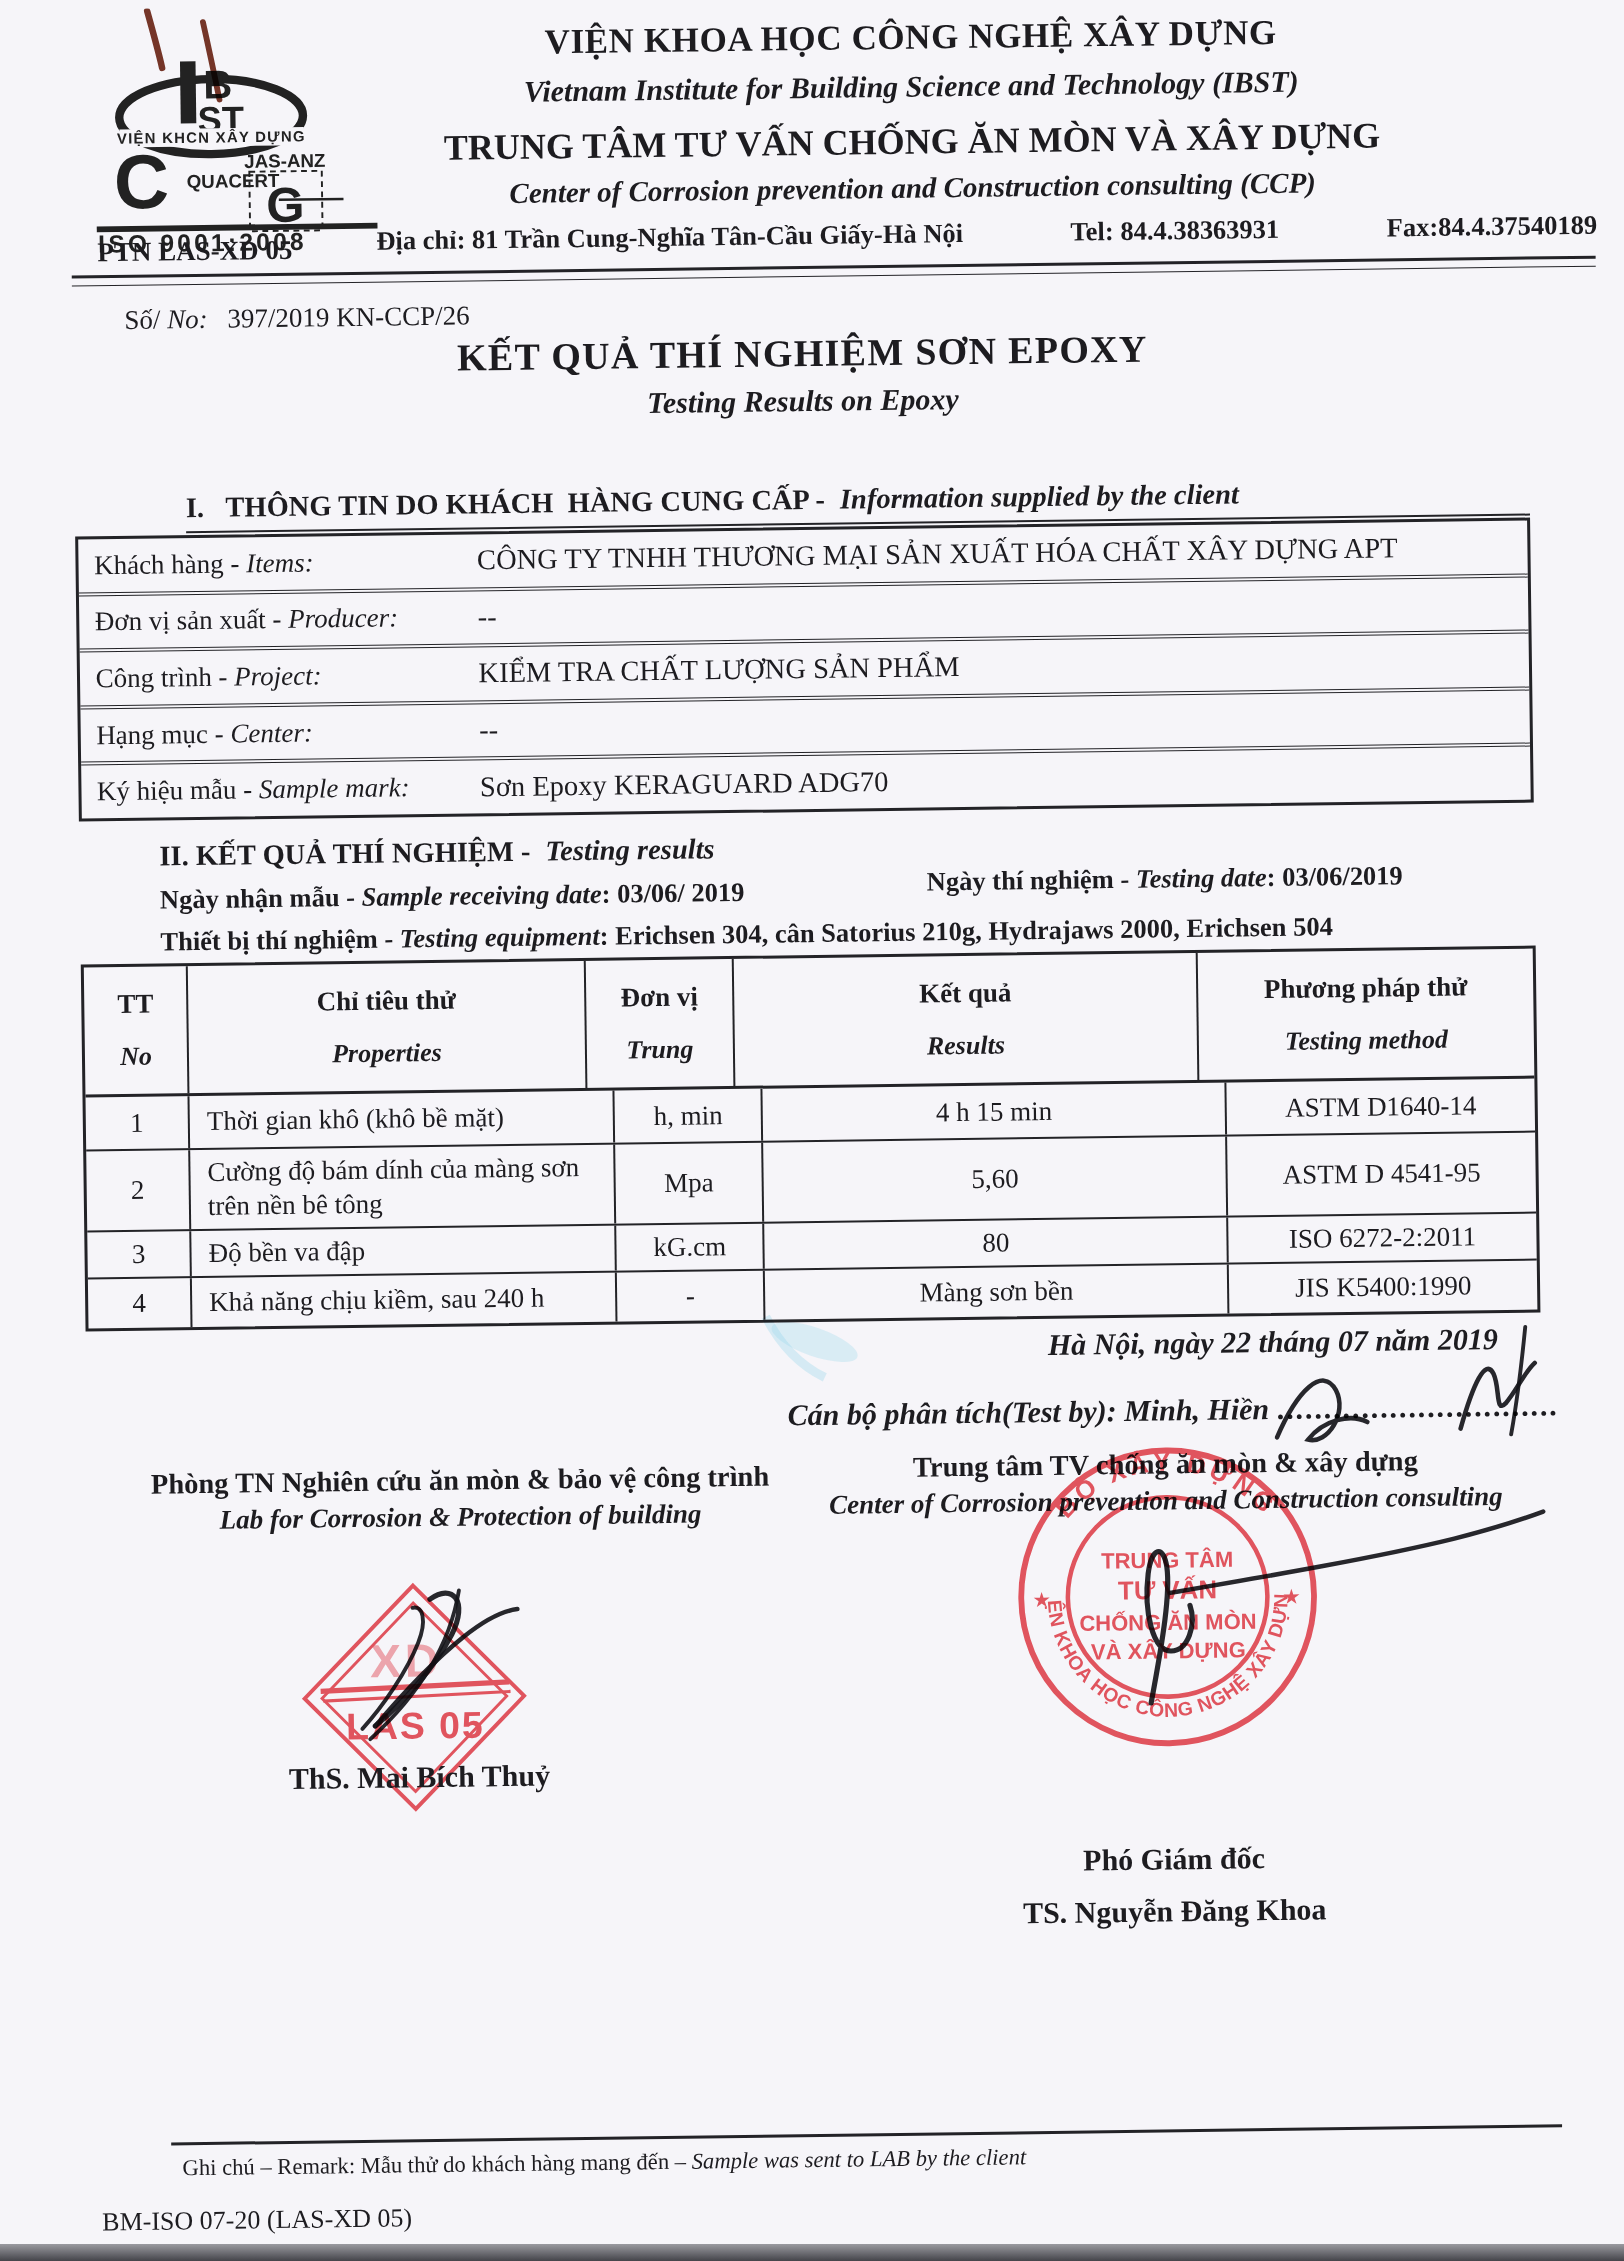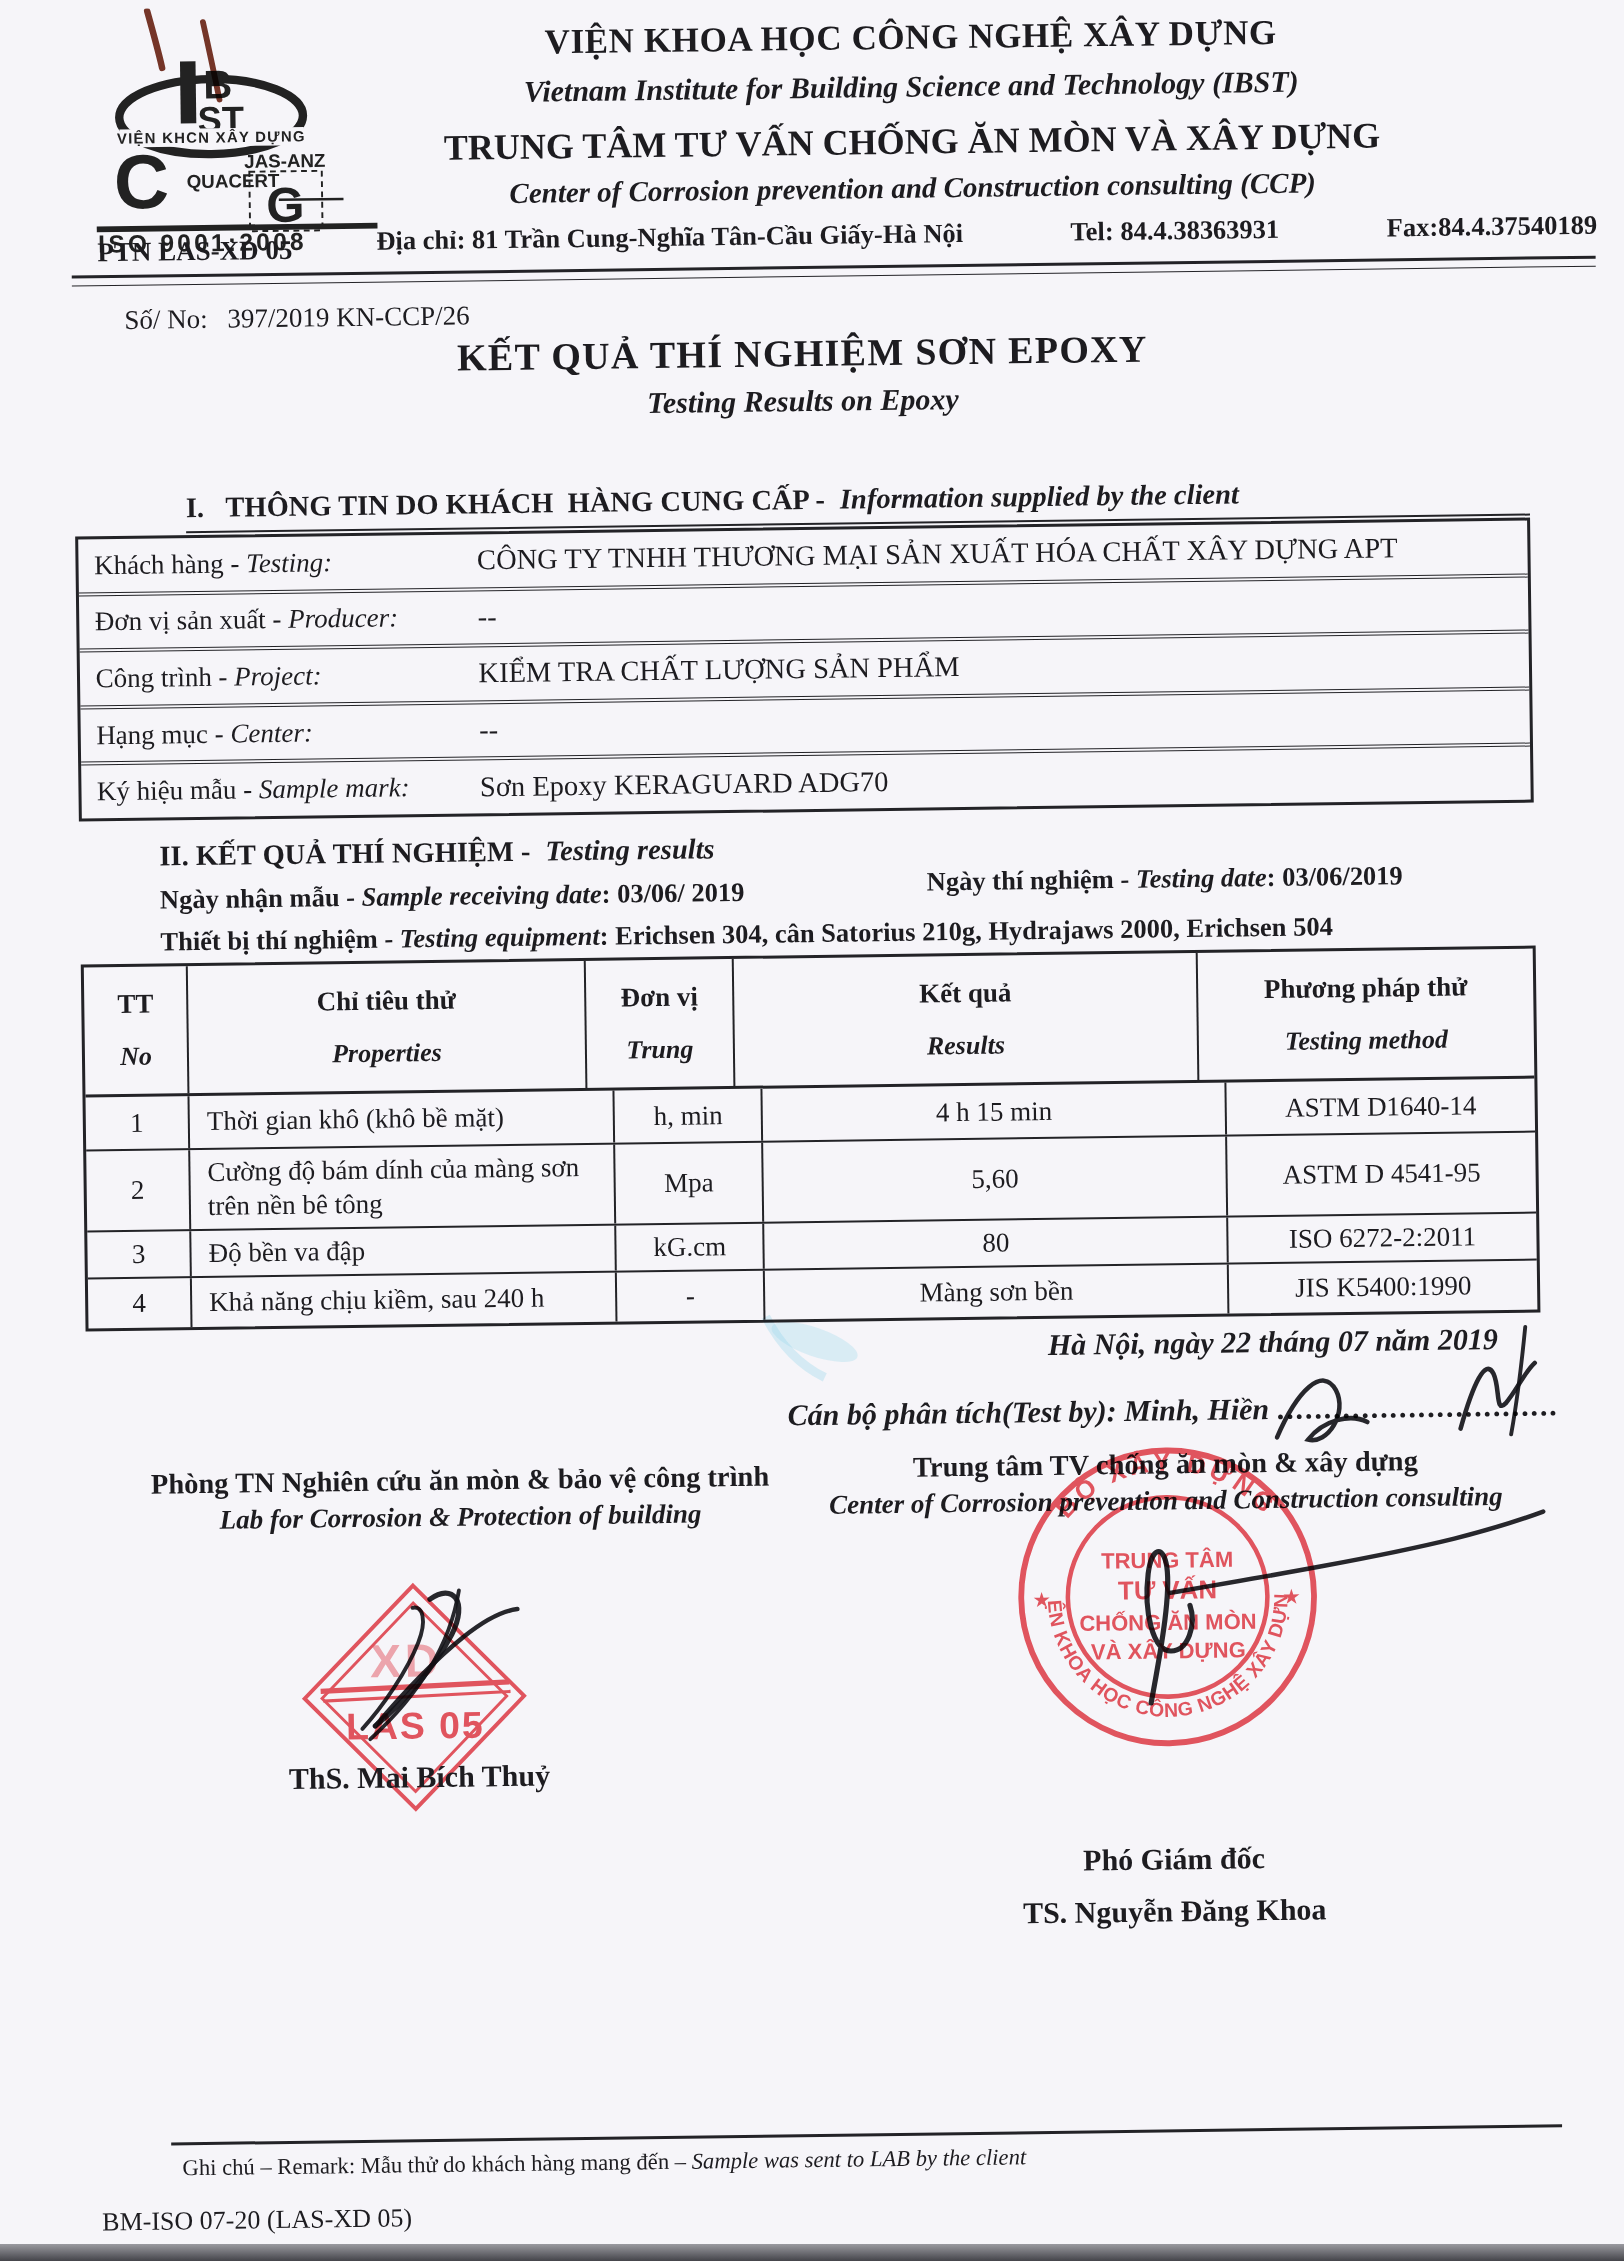--- a/index.html
+++ b/index.html
@@ -3,21 +3,21 @@
 <meta charset="utf-8">
 <style>
   html,body{margin:0;padding:0;background:#d8d8dc;}
   #paper{
     position:relative;width:1625px;height:2261px;overflow:hidden;
     background:#f6f5f9;color:#1d1c20;
     font-family:"Liberation Serif","DejaVu Serif",serif;
   }
   .skew{position:absolute;inset:0;transform:rotate(-0.75deg);transform-origin:812px 1131px;}
   .abs{position:absolute;}
-  .i{}
+  .i{font-style:italic;}
 
   
   .h-line1{top:19.4px;left:226px;width:1398px;font-size:35px;font-weight:700;letter-spacing:0.6px;text-align:center;white-space:nowrap;}
   .h-line2{top:71px;left:226px;width:1398px;font-size:30px;font-weight:700;font-style:italic;text-align:center;white-space:nowrap;}
   .h-line3{top:122px;left:226px;width:1398px;font-size:36px;font-weight:700;text-align:center;white-space:nowrap;}
   .h-line4{top:173px;left:226px;width:1398px;font-size:29px;font-weight:700;font-style:italic;text-align:center;white-space:nowrap;}
   .h-address{top:220px;left:388px;width:1221px;display:flex;justify-content:space-between;font-size:26.5px;font-weight:700;white-space:nowrap;}
   .h-ptn{top:228px;left:109px;font-size:27px;font-weight:700;white-space:nowrap;}
   .rule1{top:266px;left:83px;width:1524px;border-top:3.9px solid #232327;}
   .rule2{top:276px;left:83px;width:1524px;border-top:1.9px solid #232327;}
@@ -145,21 +145,21 @@
 
     <div class="abs sec1-head">
       <span class="vi">I.&nbsp;&nbsp;&nbsp;THÔNG TIN DO KHÁCH&nbsp; HÀNG CUNG CẤP -</span>
       <span class="en">Information supplied by the client</span>
     </div>
 
     <div class="abs table1">
       <div class="t1row">
         <div class="t1label">
           <span>Khách hàng -</span>
-          <span class="en">Testing:</span>
+          <span class="en">Items:</span>
         </div>
         <div class="t1val">CÔNG TY TNHH THƯƠNG MẠI SẢN XUẤT HÓA CHẤT XÂY DỰNG APT</div>
       </div>
       <div class="t1row">
         <div class="t1label">
           <span>Đơn vị sản xuất -</span>
           <span class="en">Producer:</span>
         </div>
         <div class="t1val">--</div>
       </div>

